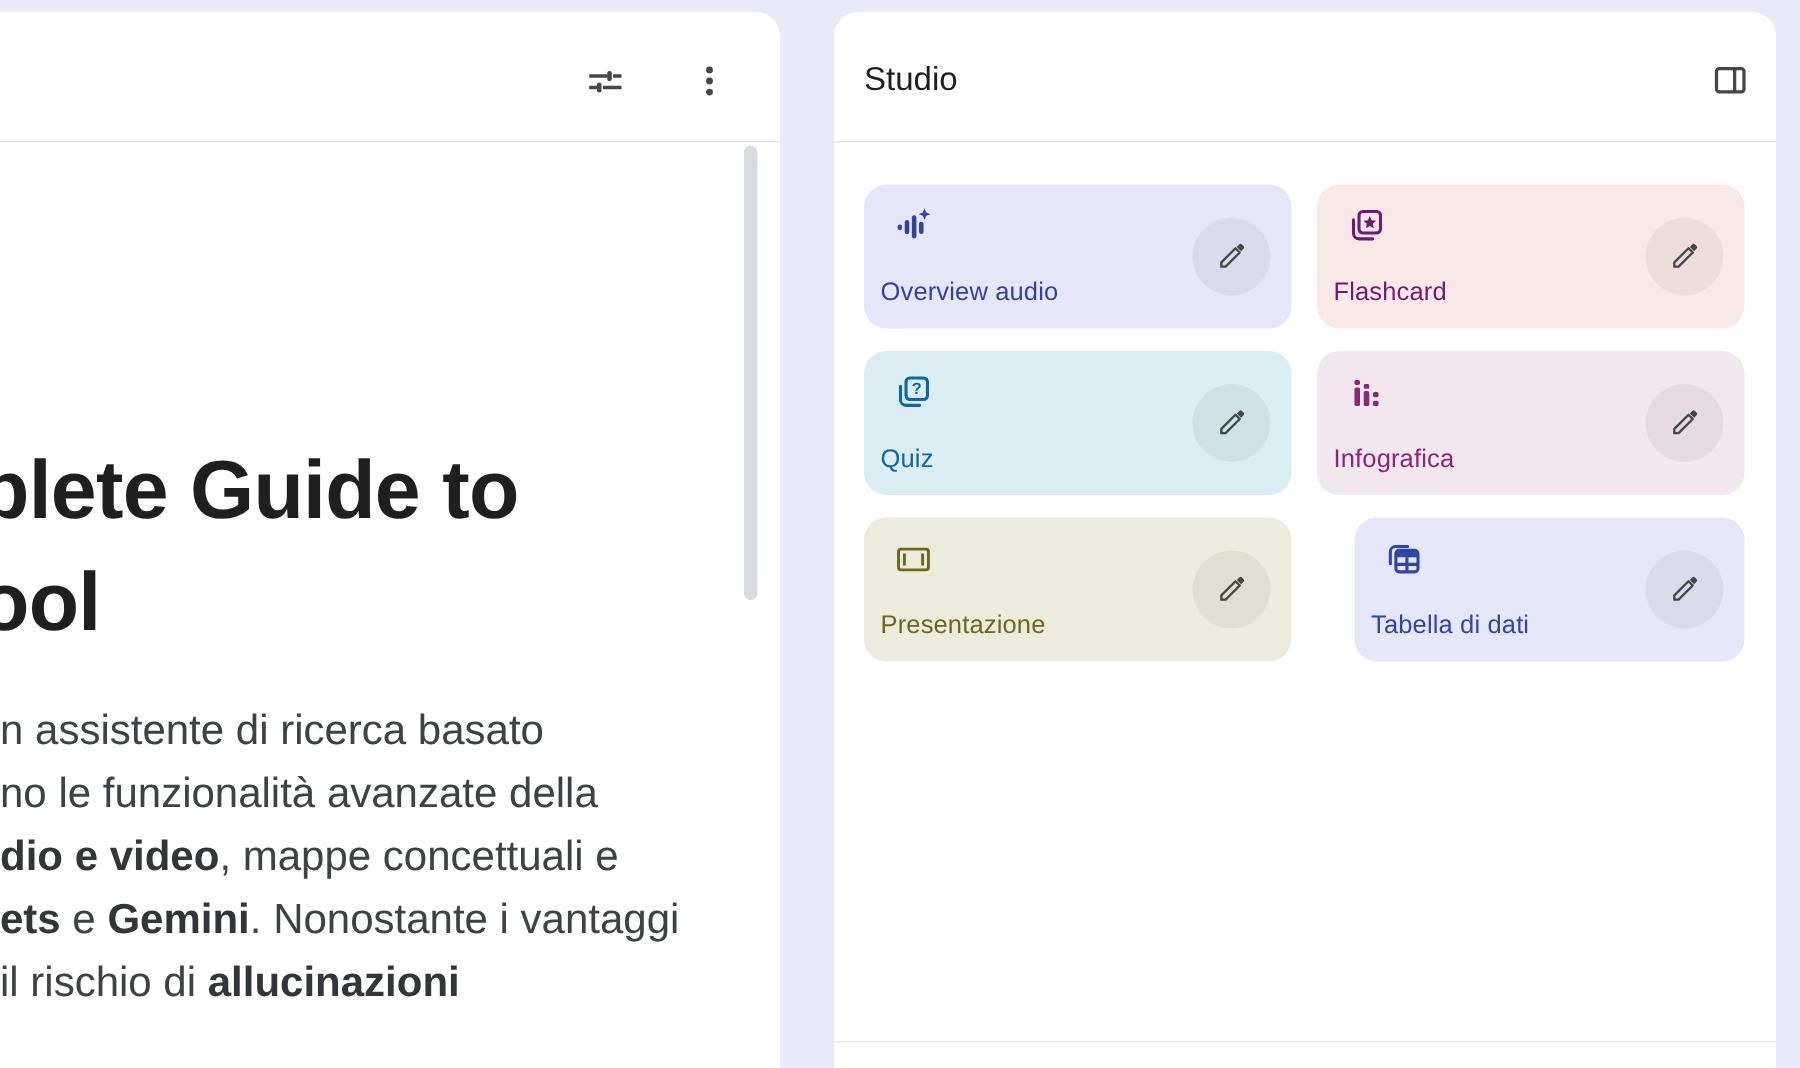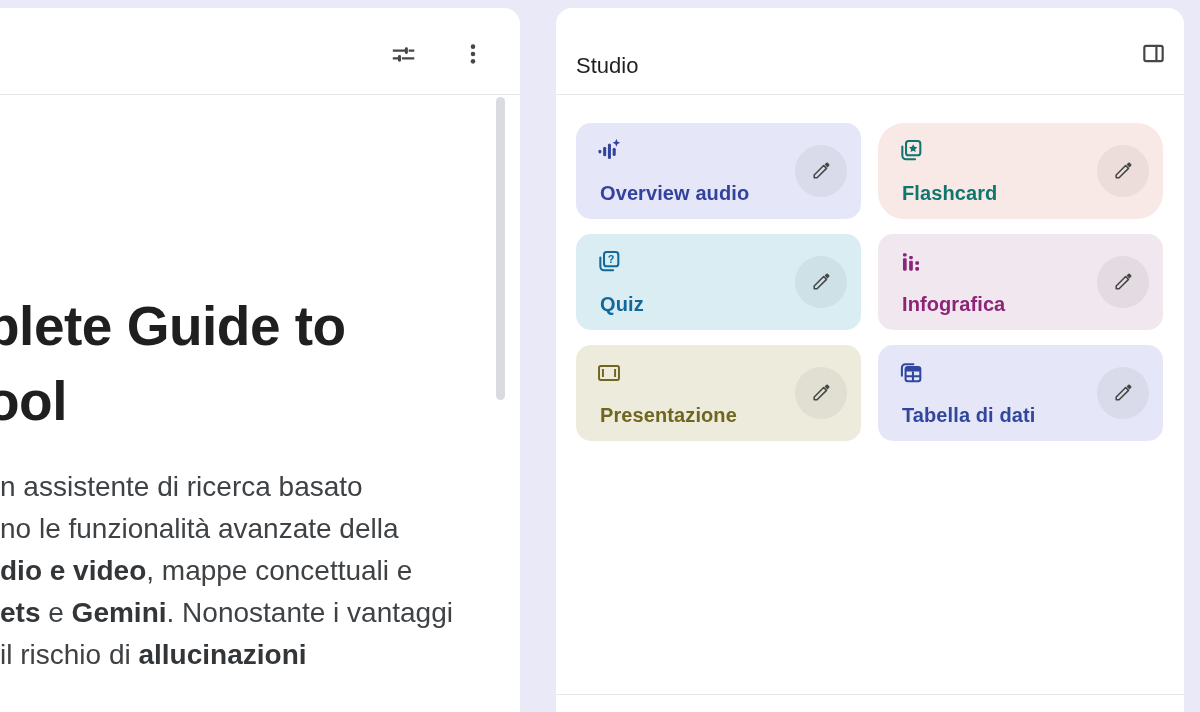--- a/index.html
+++ b/index.html
@@ -27,33 +27,33 @@
     font-size:55px;line-height:75px;color:#1f1f1f;letter-spacing:-0.5px;
     white-space:nowrap;
   }
   #doc-body{
     position:absolute;left:40px;top:458px;
     font-size:28px;line-height:42px;color:#3f4245;white-space:nowrap;
   }
   #doc-body .b{font-weight:700;color:#333639;}
 
   
-  #studio-title{position:absolute;left:20px;top:45px;margin:0;font-size:22px;font-weight:400;color:#1f1f1f;}
+  #studio-title{position:absolute;left:20px;top:32px;margin:0;font-size:22px;font-weight:400;color:#1f1f1f;}
   #split-btn{left:585px;top:33px;}
   #cards{
     position:absolute;left:20px;top:115px;width:587px;
     display:grid;grid-template-columns:285px 285px;grid-auto-rows:96px;gap:15px 17px;
   }
   .card{
     position:relative;border-radius:15px;cursor:pointer;
   }
   .card-icon{position:absolute;left:20px;top:15px;line-height:0;display:block;}
   .card-label{
-    position:absolute;left:24px;bottom:14px;
-    font-size:20px;font-weight:700;letter-spacing:0.1px;white-space:nowrap;
+    position:absolute;left:11px;bottom:14px;
+    font-size:17px;font-weight:400;letter-spacing:0.1px;white-space:nowrap;
   }
   .edit-btn{
     position:absolute;right:14px;top:50%;transform:translateY(-50%);
     width:52px;height:52px;border-radius:50%;border:none;cursor:pointer;
     background:rgba(31,31,31,0.06);color:#444746;
     display:flex;align-items:center;justify-content:center;line-height:0;
   }
   #studio-bottom-divider{top:686px;}
 </style>
 </head>
@@ -128,21 +128,21 @@
             <path d="M4.6 19.4 v-3.1 L14.9 6 l3.1 3.1 L7.7 19.4 z" fill="none" stroke="currentColor" stroke-width="1.7" stroke-linejoin="round"></path>
             <path d="M15.9 5 l1.9 -1.9 a1.15 1.15 0 0 1 1.63 0 l1.47 1.47 a1.15 1.15 0 0 1 0 1.63 L19 8.1 z" fill="currentColor"></path>
           </svg>
         </span>
       </button>
     </div>
 
 
 
 
-    <div class="card" style="background: rgb(249, 233, 230); color: #0f766e; border-radius: 26px;">
+    <div class="card" style="background: rgb(249, 233, 230); color: #701a75;">
       <span class="card-icon">
         <svg viewBox="0 0 24 24" width="26" height="26">
           <g fill="none" stroke="currentColor" stroke-width="1.9" stroke-linecap="round">
             <rect x="7.4" y="2.8" width="13.2" height="13.2" rx="2.4"></rect>
             <path d="M4 7.8 v8.4 a3.4 3.4 0 0 0 3.4 3.4 h8.4"></path>
           </g>
           <path d="M14 5.7 l1.18 2.4 2.65 0.39 -1.92 1.87 0.45 2.64 -2.36 -1.24 -2.36 1.24 0.45 -2.64 -1.92 -1.87 2.65 -0.39 z" fill="currentColor"></path>
         </svg>
       </span>
       <span class="card-label">Flashcard</span>
@@ -210,21 +210,21 @@
       <button class="edit-btn">
         <span>
           <svg viewBox="0 0 24 24" width="22" height="22">
             <path d="M4.6 19.4 v-3.1 L14.9 6 l3.1 3.1 L7.7 19.4 z" fill="none" stroke="currentColor" stroke-width="1.7" stroke-linejoin="round"></path>
             <path d="M15.9 5 l1.9 -1.9 a1.15 1.15 0 0 1 1.63 0 l1.47 1.47 a1.15 1.15 0 0 1 0 1.63 L19 8.1 z" fill="currentColor"></path>
           </svg>
         </span>
       </button>
     </div>
 
-    <div class="card" style="background: rgb(229, 231, 248); color: rgb(49, 71, 157);">
+    <div class="card" style="background: rgb(229, 231, 248); color: rgb(49, 71, 157); margin-left: 25px;">
       <span class="card-icon">
         <svg viewBox="0 0 24 24" width="26" height="26">
           <path d="M3.6 14.6 V7.2 a3.2 3.2 0 0 1 3.2 -3.2 h7.4" fill="none" stroke="currentColor" stroke-width="1.9" stroke-linecap="round"></path>
           <rect x="7" y="6.4" width="13.6" height="13.2" rx="2" fill="none" stroke="currentColor" stroke-width="1.9"></rect>
           <path d="M9 6.4 h9.6 a2 2 0 0 1 2 2 v2.2 H7 V8.4 a2 2 0 0 1 2 -2 z" fill="currentColor"></path>
           <path d="M7 15 H20.6 M13.8 10.6 V19.6" fill="none" stroke="currentColor" stroke-width="1.9"></path>
         </svg>
       </span>
       <span class="card-label">Tabella di dati</span>
       <button class="edit-btn">

